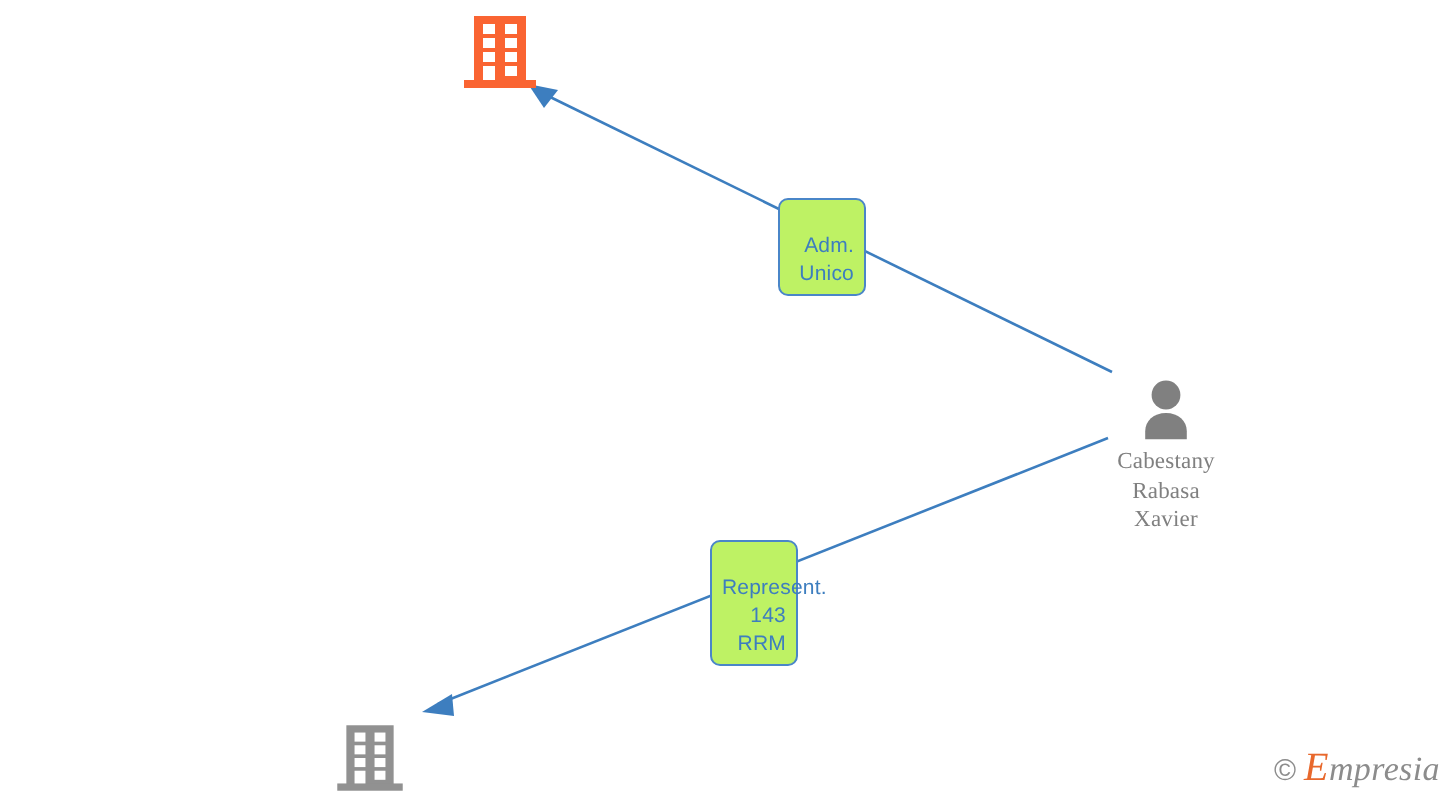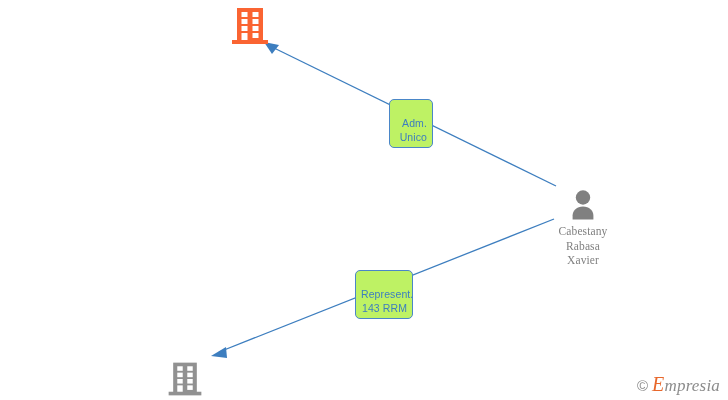--- a/index.html
+++ b/index.html
@@ -159,21 +159,21 @@
       <path d="M17 18.5c-6.2 0-10.4 4.0-10.4 9.1v4.0h20.8v-4.0c0-5.1-4.2-9.1-10.4-9.1z" fill="#808080"></path>
     </svg>
     <div class="person-name">Cabestany
 Rabasa
 Xavier</div>
   </div>
 
   <div class="edge-label" style="left:389px; top:99px; width:44px;">Adm.
 Unico</div>
 
-  <div class="edge-label" style="left:355px; top:270px; width:58px;">Represent.
+  <div class="edge-label" style="left:355px; top:270px; width:44px;">Represent.
 143 RRM</div>
 
   <div id="watermark">
     <span class="wm-c">©</span>
     <span class="wm-word"><span class="wm-cap">E</span><span>mpresia</span></span>
   </div>
 
 </div>
 
 </body></html>

